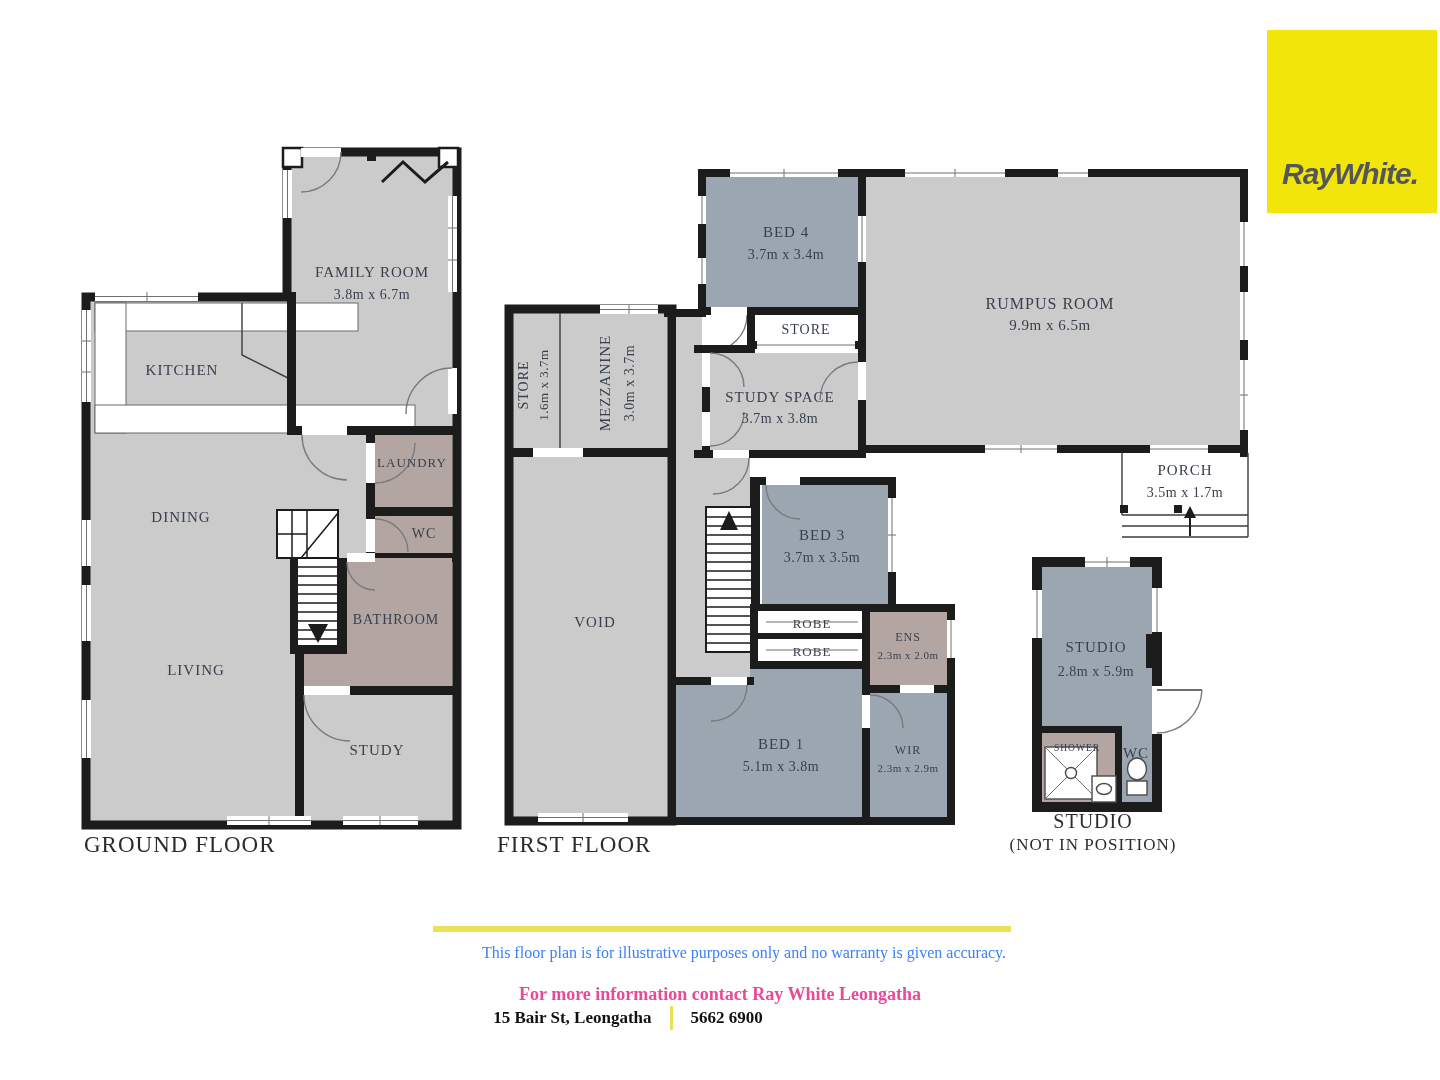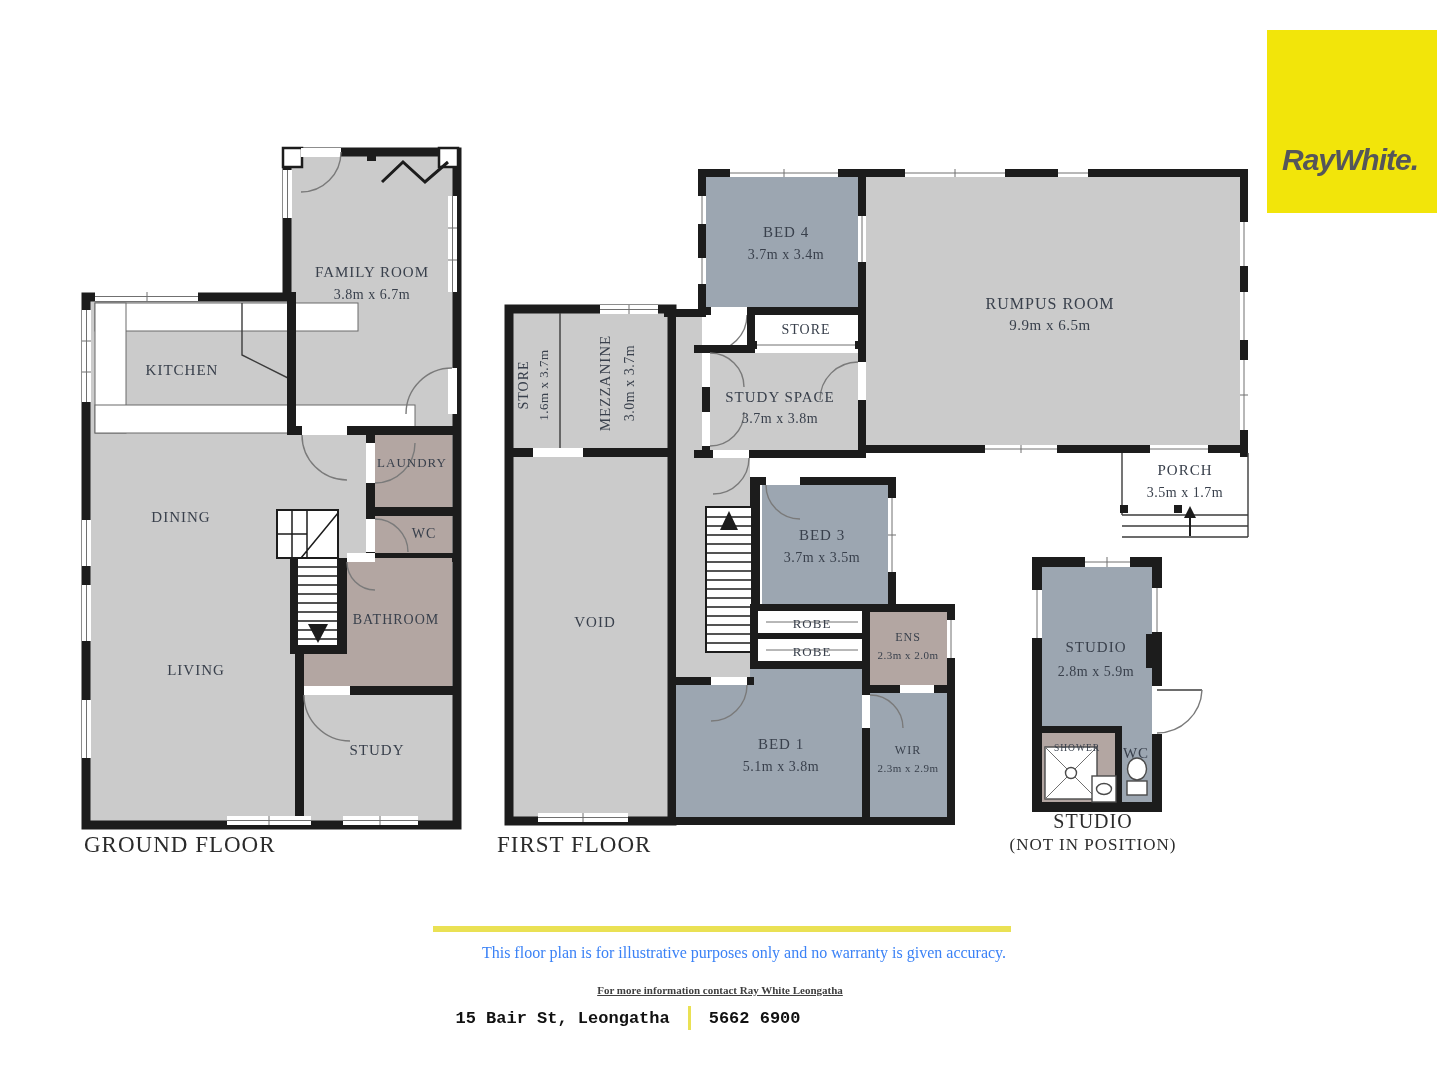--- a/index.html
+++ b/index.html
@@ -23,34 +23,34 @@
   .zig{stroke:#1C1C1C;stroke-width:3;fill:none;}
   .fix{fill:#FFFFFF;stroke:#4A4A4A;stroke-width:1.4;}
   text.lbl{fill:#39404C;text-anchor:middle;font-family:"Liberation Serif",serif;letter-spacing:1px;}
   text.dim{fill:#39404C;text-anchor:middle;font-family:"Liberation Serif",serif;letter-spacing:0.5px;}
   text.floor-lbl{fill:#2B2B2B;font-size:23px;letter-spacing:1px;text-anchor:start;
                  font-family:"Liberation Serif",serif;}
   text.caption{fill:#2B2B2B;text-anchor:middle;font-family:"Liberation Serif",serif;letter-spacing:1px;}
 
   
   .logo{position:absolute;left:1267px;top:30px;width:170px;height:183px;background:#F2E50A;}
-  .logo span{position:absolute;left:15px;bottom:36px;font-family:"Liberation Sans",sans-serif;
+  .logo span{position:absolute;left:15px;bottom:22px;font-family:"Liberation Sans",sans-serif;
              font-weight:bold;font-style:italic;font-size:30px;color:#55565A;letter-spacing:-1px;}
 
   
   .title{position:absolute;left:0;top:870px;width:1440px;text-align:center;
          font-size:41px;font-weight:bold;color:#111;letter-spacing:0px;}
   .title-underline{position:absolute;left:433px;top:926px;width:578px;height:6px;background:#EAE154;}
   .disc{position:absolute;left:0;width:1440px;text-align:center;color:#3b82f6;font-size:16px;margin-left:24px;}
   .disc1{top:944px;}
   .disc2{top:963px;}
-  .contact{position:absolute;left:0;top:984px;width:1440px;text-align:center;color:#404040;
-           font-size:11px;font-weight:bold;text-decoration:underline;}
+  .contact{position:absolute;left:0;top:984px;width:1440px;text-align:center;color:#ec4899;
+           font-size:18px;font-weight:bold;}
   .lastline{position:absolute;left:0;top:1006px;width:1256px;display:flex;justify-content:center;
-            align-items:center;gap:18px;font-size:17px;font-weight:bold;color:#111;font-family:Liberation Mono, monospace;}
+            align-items:center;gap:18px;font-size:17px;font-weight:bold;color:#111;}
   .divider{width:3px;height:24px;background:#EAE154;}
 </style>
 </head>
 <body>
 
 <div class="canvas">
 
 <svg width="1440" height="1080" viewBox="0 0 1440 1080">
 
   <g>

